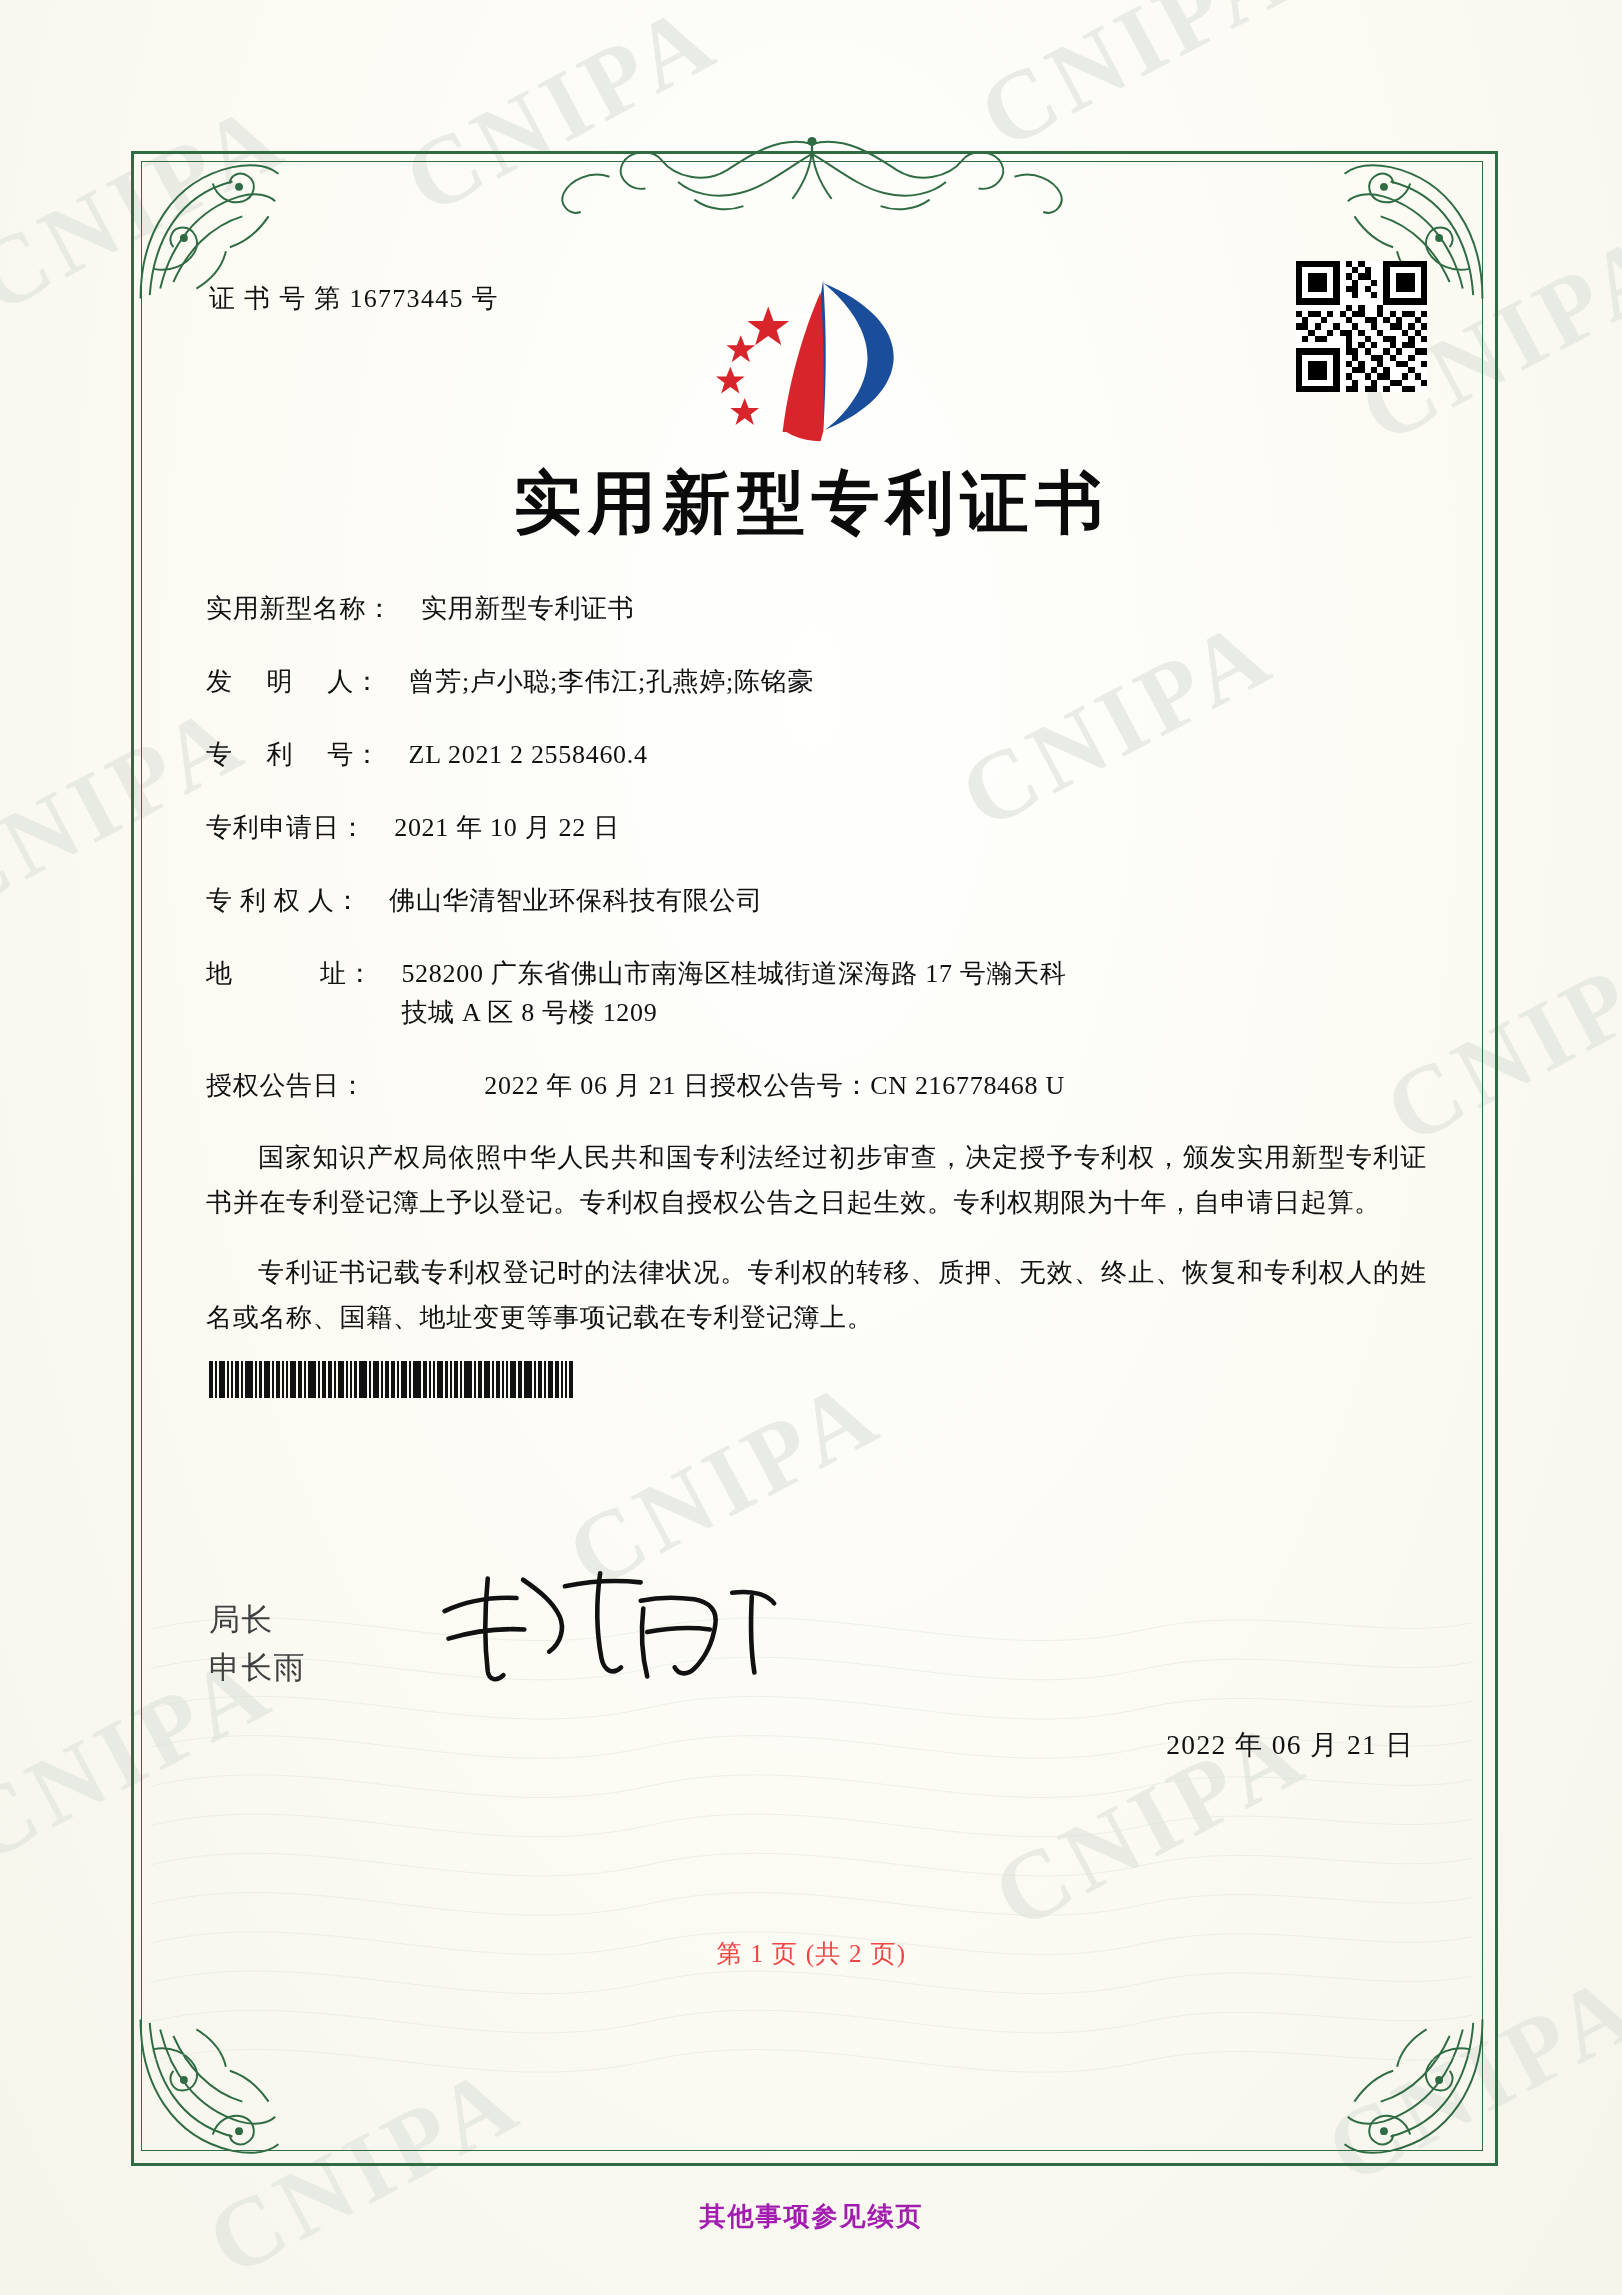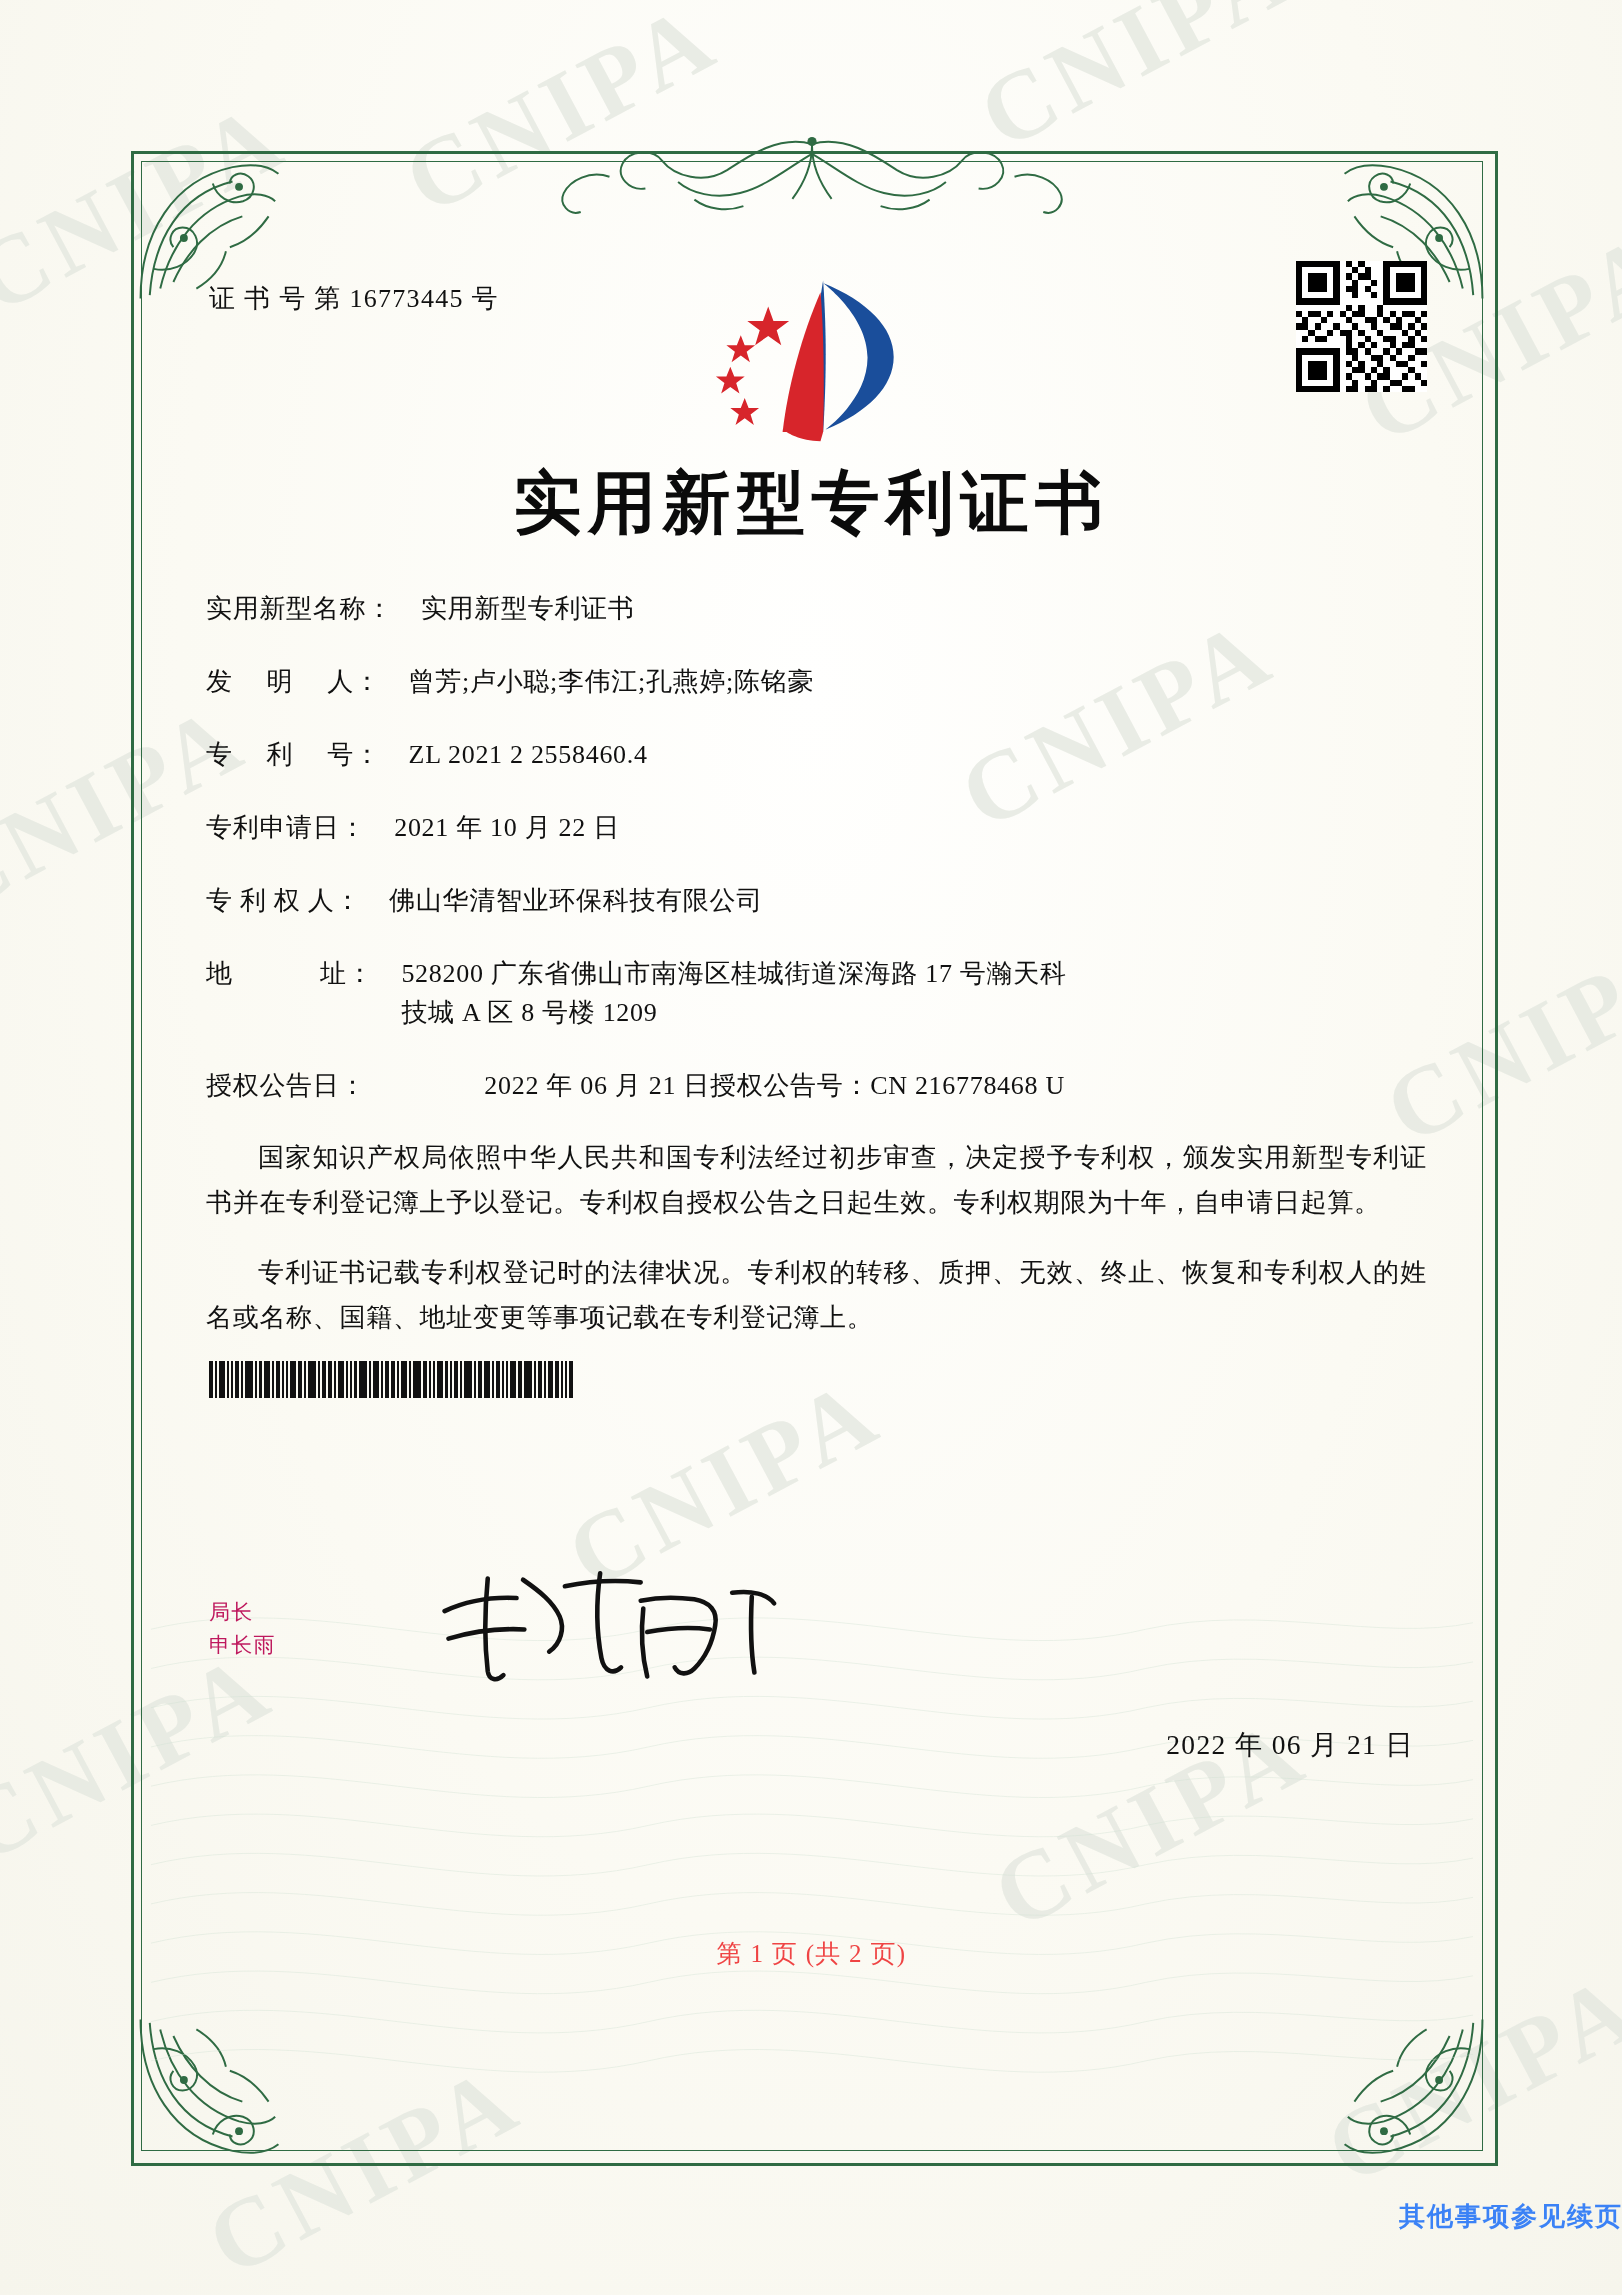--- a/index.html
+++ b/index.html
@@ -189,23 +189,23 @@
     display: block;
     background: #111;
     height: 37px;
     margin-right: 2px;
   }
 
   .sign-block {
     position: absolute;
     left: 39px;
     top: 1400px;
-    font-size: 21px;
+    font-size: 31px;
     line-height: 1.55;
-    color: #be185d;
+    color: #404040;
     letter-spacing: 1.3px;
   }
   .signature {
     position: absolute;
     left: 255px;
     top: 1364px;
     width: 366px;
     height: 131px;
     color: #111;
   }
@@ -229,24 +229,24 @@
     font-size: 25px;
     color: #ef4444;
     letter-spacing: 1.3px;
   }
 
   .footer-note {
     position: absolute;
     left: 0;
     right: 0;
     top: 2199px;
-    text-align: right;
+    text-align: center;
     font-size: 26px;
     font-weight: bold;
-    color: #3b82f6;
+    color: #a21caf;
     letter-spacing: 2px;
   }
 
   
   .guilloche {
     position: absolute;
     left: 151px;
     top: 1590px;
     width: 1322px;
     height: 497px;

